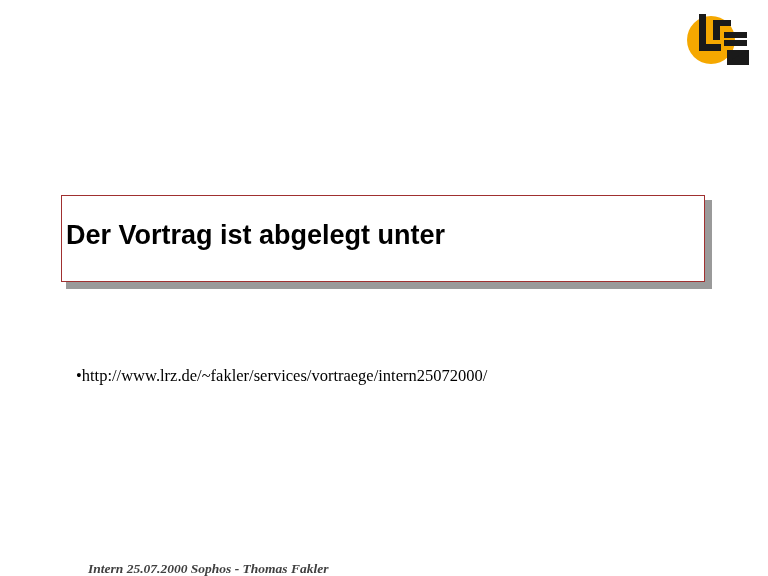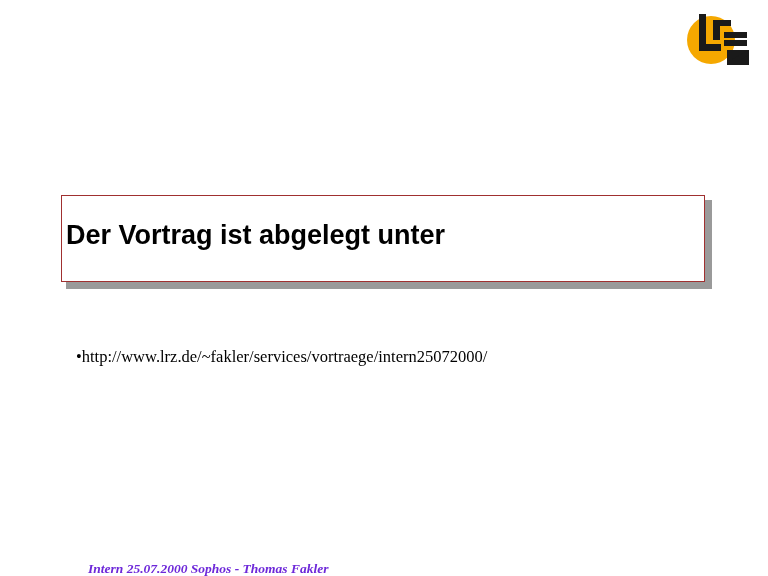--- a/index.html
+++ b/index.html
@@ -72,21 +72,21 @@
     font-weight: bold;
     color: #000000;
     letter-spacing: 0px;
     white-space: nowrap;
   }
 
   
   .bullets {
     position: absolute;
     left: 76px;
-    top: 345px;
+    top: 364px;
     width: 600px;
   }
   .bullet-item {
     font-family: "Liberation Serif", serif;
     font-size: 16.5px;
     color: #000000;
     line-height: 23px;
     white-space: nowrap;
   }
   .bullet-dot {
@@ -96,21 +96,21 @@
 
   
   .footer {
     position: absolute;
     left: 88px;
     top: 561px;
     font-family: "Liberation Serif", serif;
     font-size: 13.5px;
     font-weight: bold;
     font-style: italic;
-    color: #6d28d9;
+    color: #404040;
     white-space: nowrap;
   }
 </style>
 </head>
 <body>
 
 <div class="slide">
 
   <div class="logo">
     <div class="logo-circle"></div>

